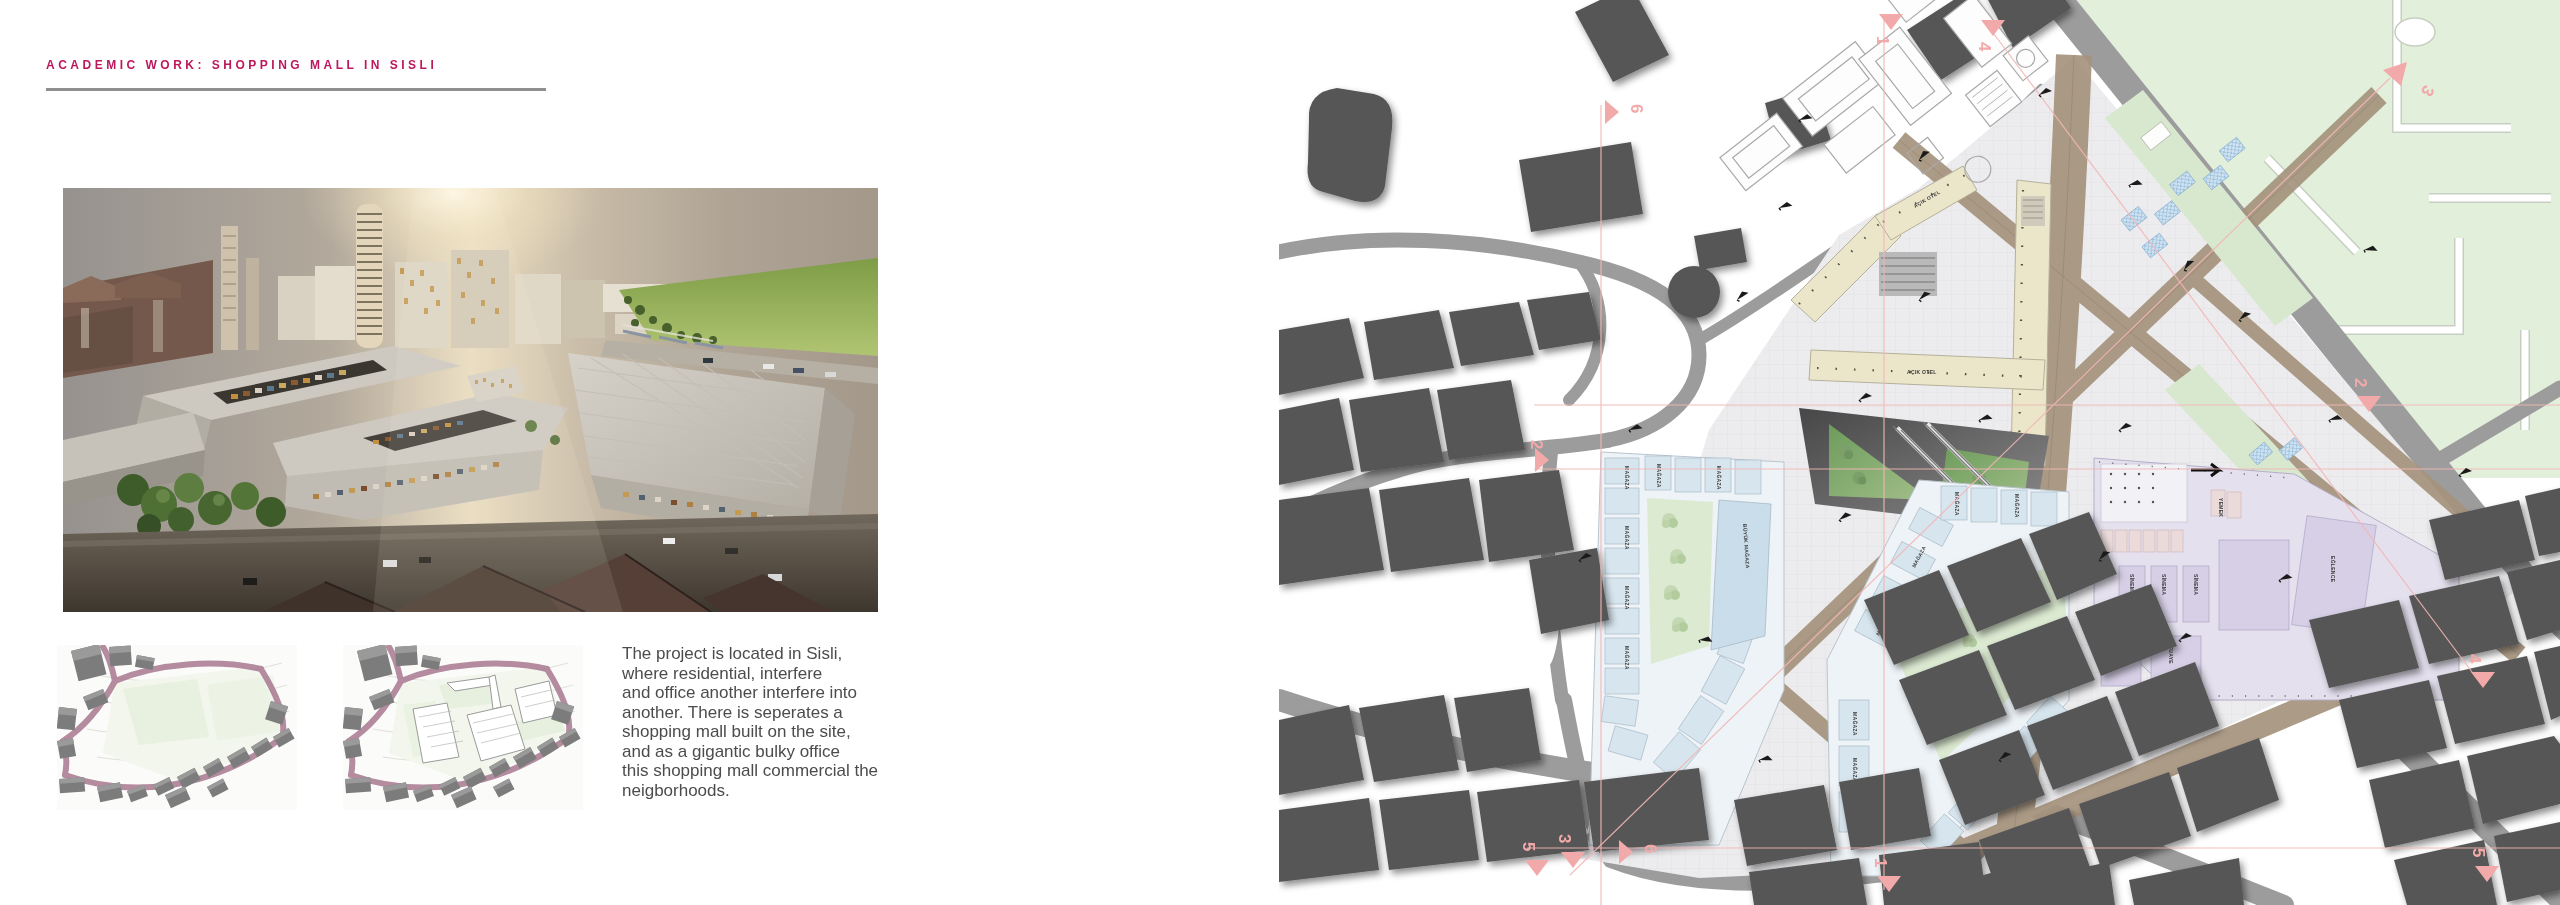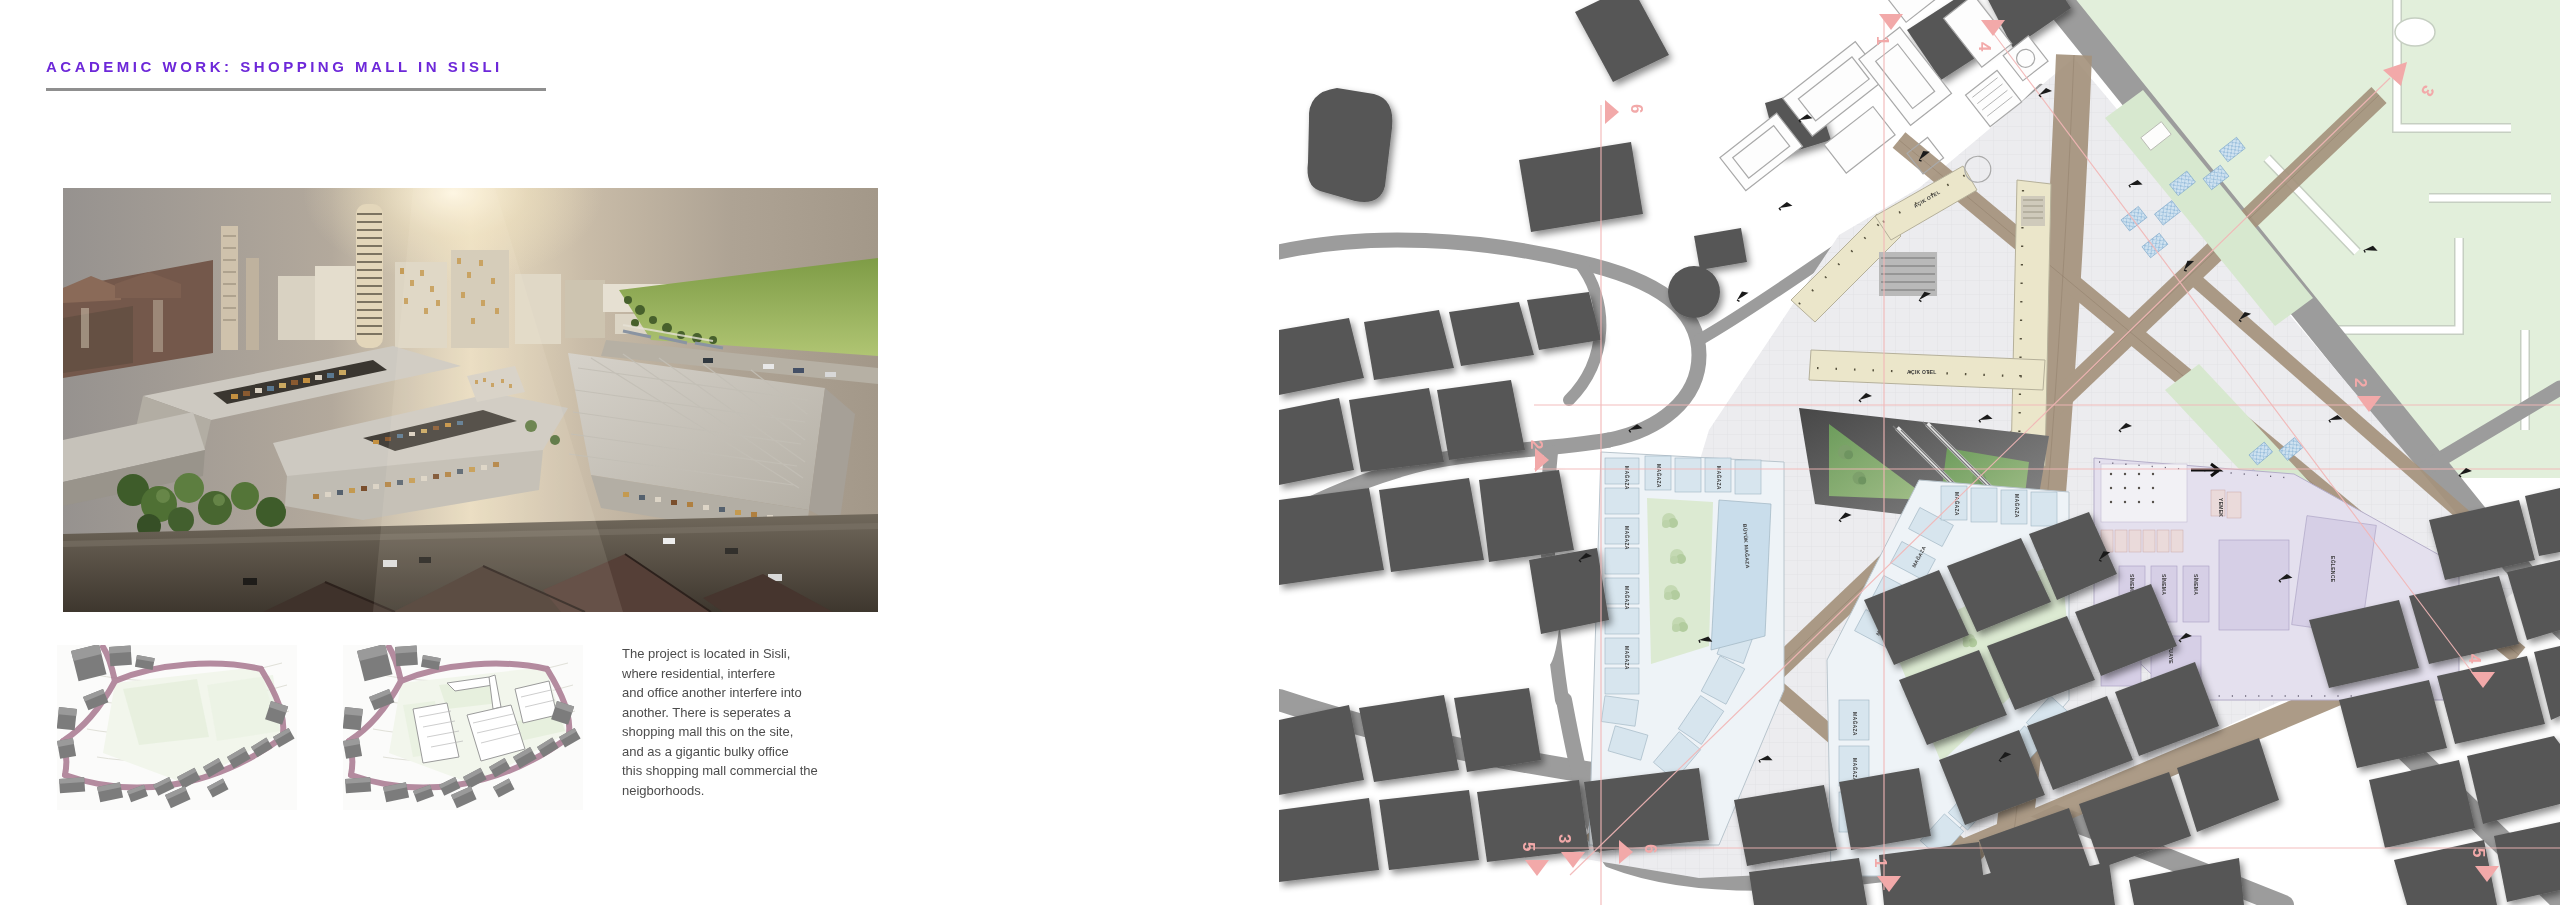--- a/index.html
+++ b/index.html
@@ -1,25 +1,25 @@
 <!DOCTYPE html>
 <html><head>
 <meta charset="utf-8">
 <style>
   html,body{margin:0;padding:0;background:#fff;}
   body{width:2560px;height:905px;position:relative;overflow:hidden;
        font-family:"Liberation Sans",sans-serif;}
   .abs{position:absolute;}
-  #page-title{left:46px;top:58px;font-size:15px;font-weight:600;letter-spacing:3.5px;
-              color:#6d28d9;white-space:nowrap;}
+  #page-title{left:46px;top:58px;font-size:12px;font-weight:600;letter-spacing:3.5px;
+              color:#be185d;white-space:nowrap;}
   #title-rule{left:46px;top:88px;width:500px;height:3px;background:#8f8f8f;}
   #main-render{left:63px;top:188px;width:815px;height:424px;}
   #diagram-1{left:57px;top:645px;width:240px;height:165px;}
   #diagram-2{left:343px;top:645px;width:240px;height:165px;}
-  #description{left:622px;top:644px;width:310px;font-size:13px;line-height:19.5px;
+  #description{left:622px;top:644px;width:310px;font-size:17px;line-height:19.5px;
                color:#4c4c4c;}
   #site-plan{left:1279px;top:0;width:1281px;height:905px;}
   svg{display:block;}
   text{font-family:"Liberation Sans",sans-serif;}
   .plan-label{font-size:5px;fill:#3a3a3a;font-weight:700;letter-spacing:.3px;}
   .marker-num{font-size:17px;font-weight:700;fill:#f2a9a9;}
 </style>
 </head>
 <body>
 
@@ -336,21 +336,21 @@
     <use href="#bcl" transform="translate(150,142) rotate(-28)"></use>
   </g>
 </svg>
 </div>
 
 <div class="abs" id="description">
   <div>The project is located in Sisli,</div>
   <div>where residential, interfere</div>
   <div>and office another interfere into</div>
   <div>another. There is seperates a</div>
-  <div>shopping mall this on the site,</div>
+  <div>shopping mall built on the site,</div>
   <div>and as a gigantic bulky office</div>
   <div>this shopping mall commercial the</div>
   <div>neigborhoods.</div>
 </div>
 
 <div class="abs" id="site-plan">
 <svg width="1281" height="905" viewBox="0 0 1281 905">
   <defs>
     <filter id="soft" x="-20%" y="-20%" width="150%" height="150%">
       <feDropShadow dx="3" dy="4" stdDeviation="3.5" flood-color="#000" flood-opacity=".45"></feDropShadow>

